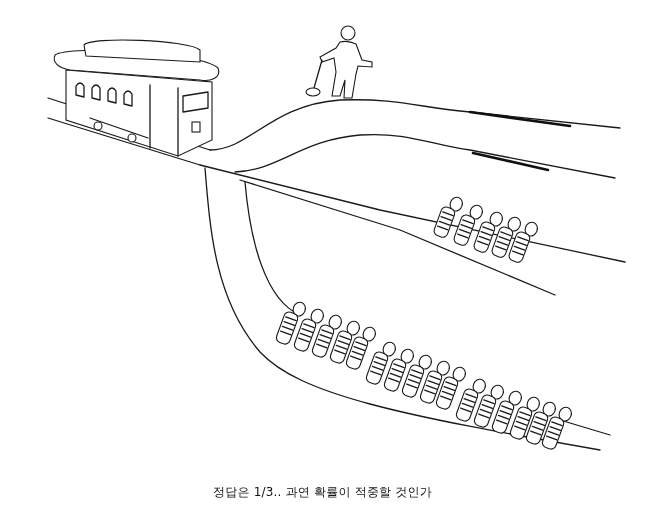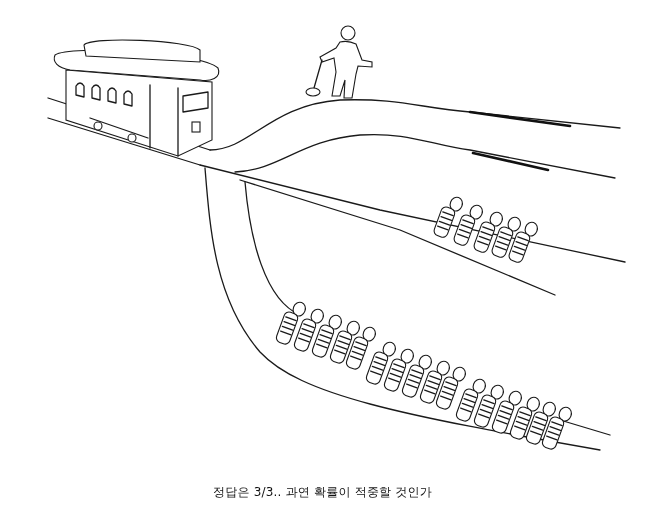--- a/index.html
+++ b/index.html
@@ -171,13 +171,13 @@
         </g>
       <g transform="translate(554,410) rotate(20)">
           <ellipse class="body" cx="12" cy="0" rx="6" ry="7"></ellipse>
           <rect class="body" x="0" y="6" width="14" height="32" rx="5"></rect>
           <path class="ln" d="M2,12 H13 M2,17 H13 M2,22 H13 M2,27 H13"></path>
         </g>
     </g>
   </svg>
 </div>
 
-<div class="caption">정답은 3/3.. 과연 확률이 적중할 것인가</div>
+<div class="caption">정답은 1/3.. 과연 확률이 적중할 것인가</div>
 
 </body></html>

